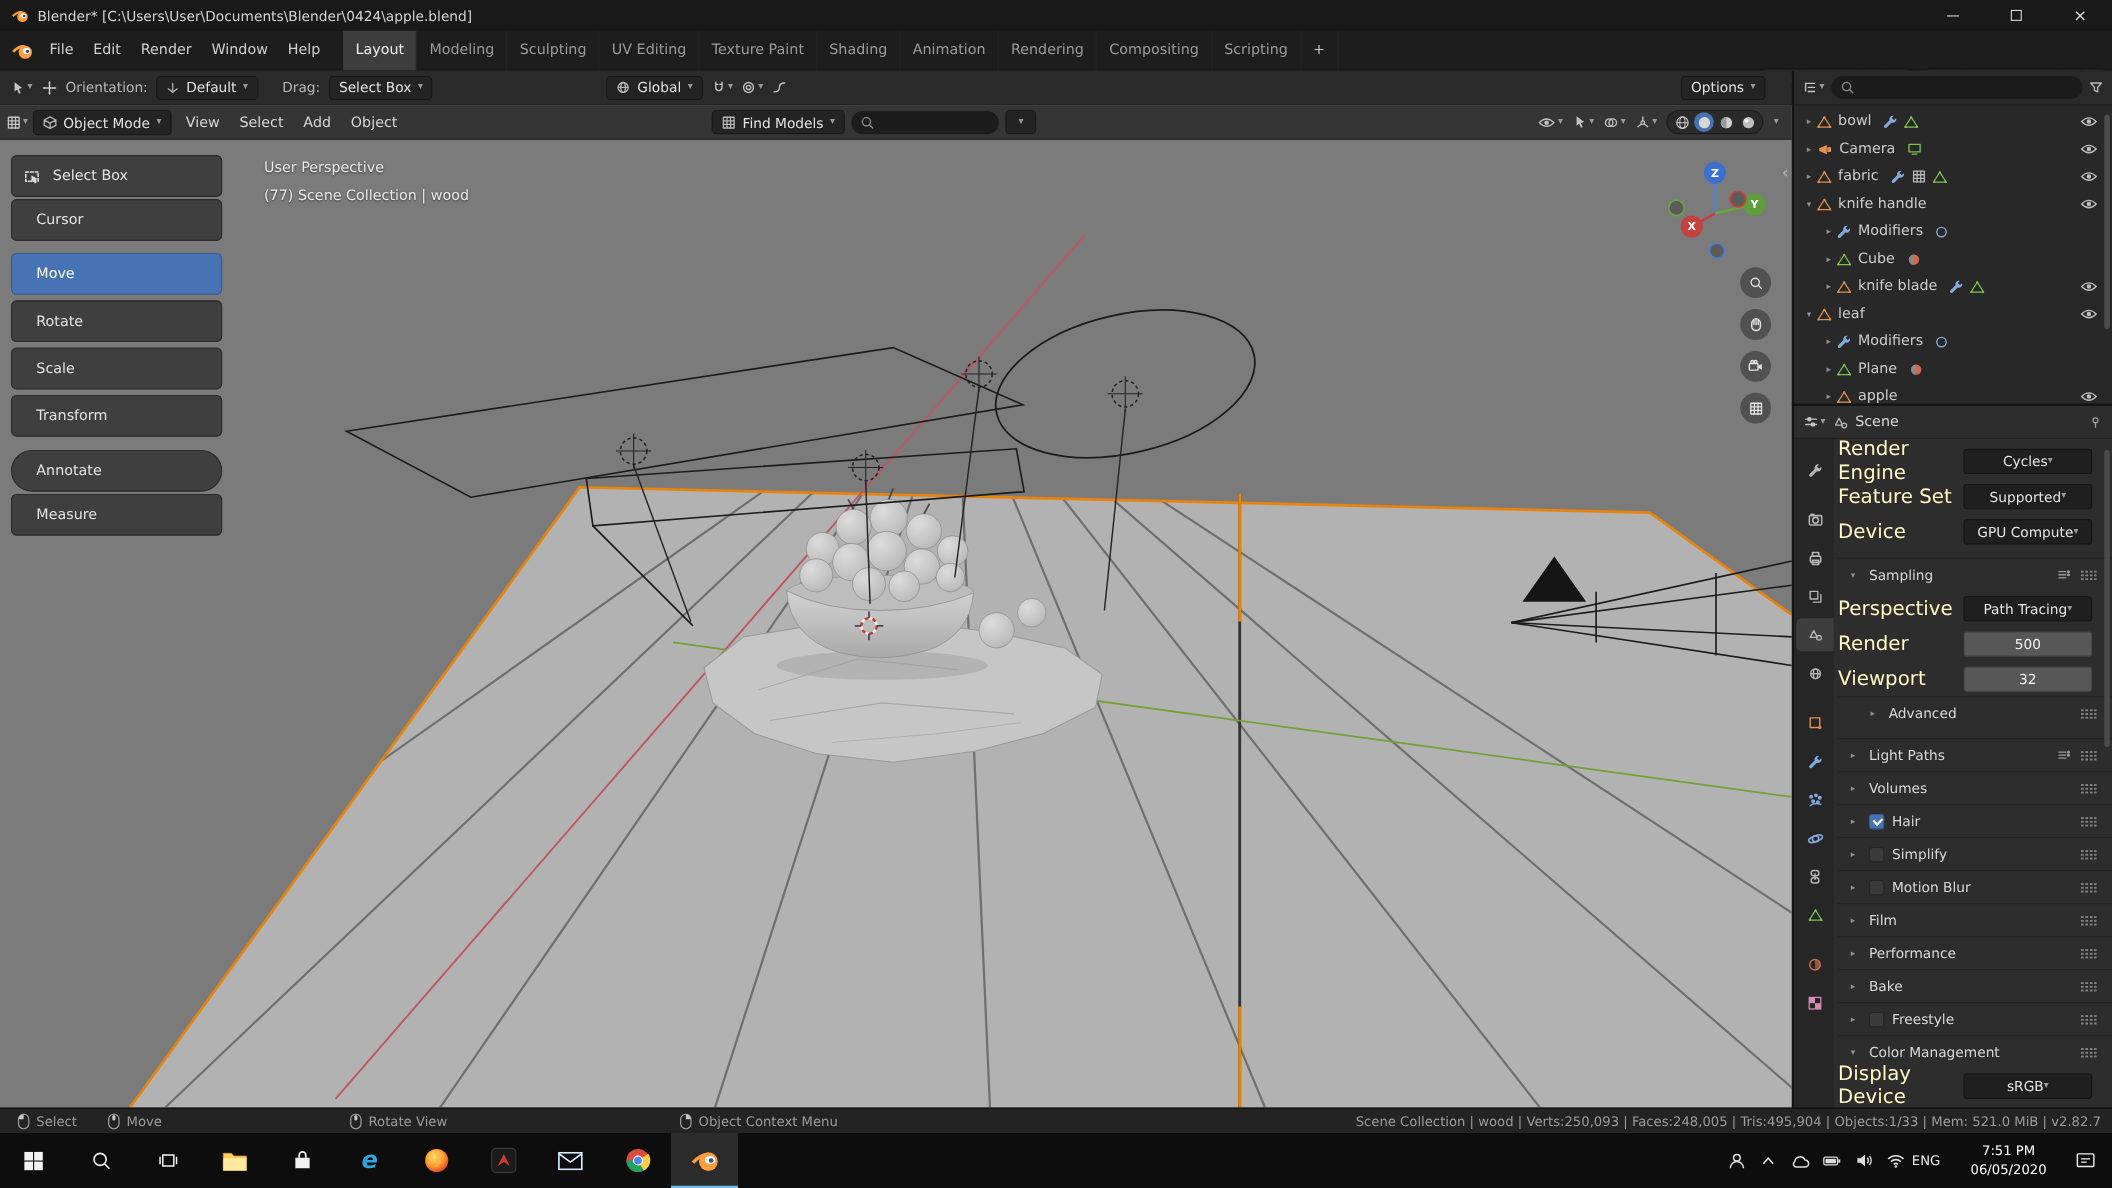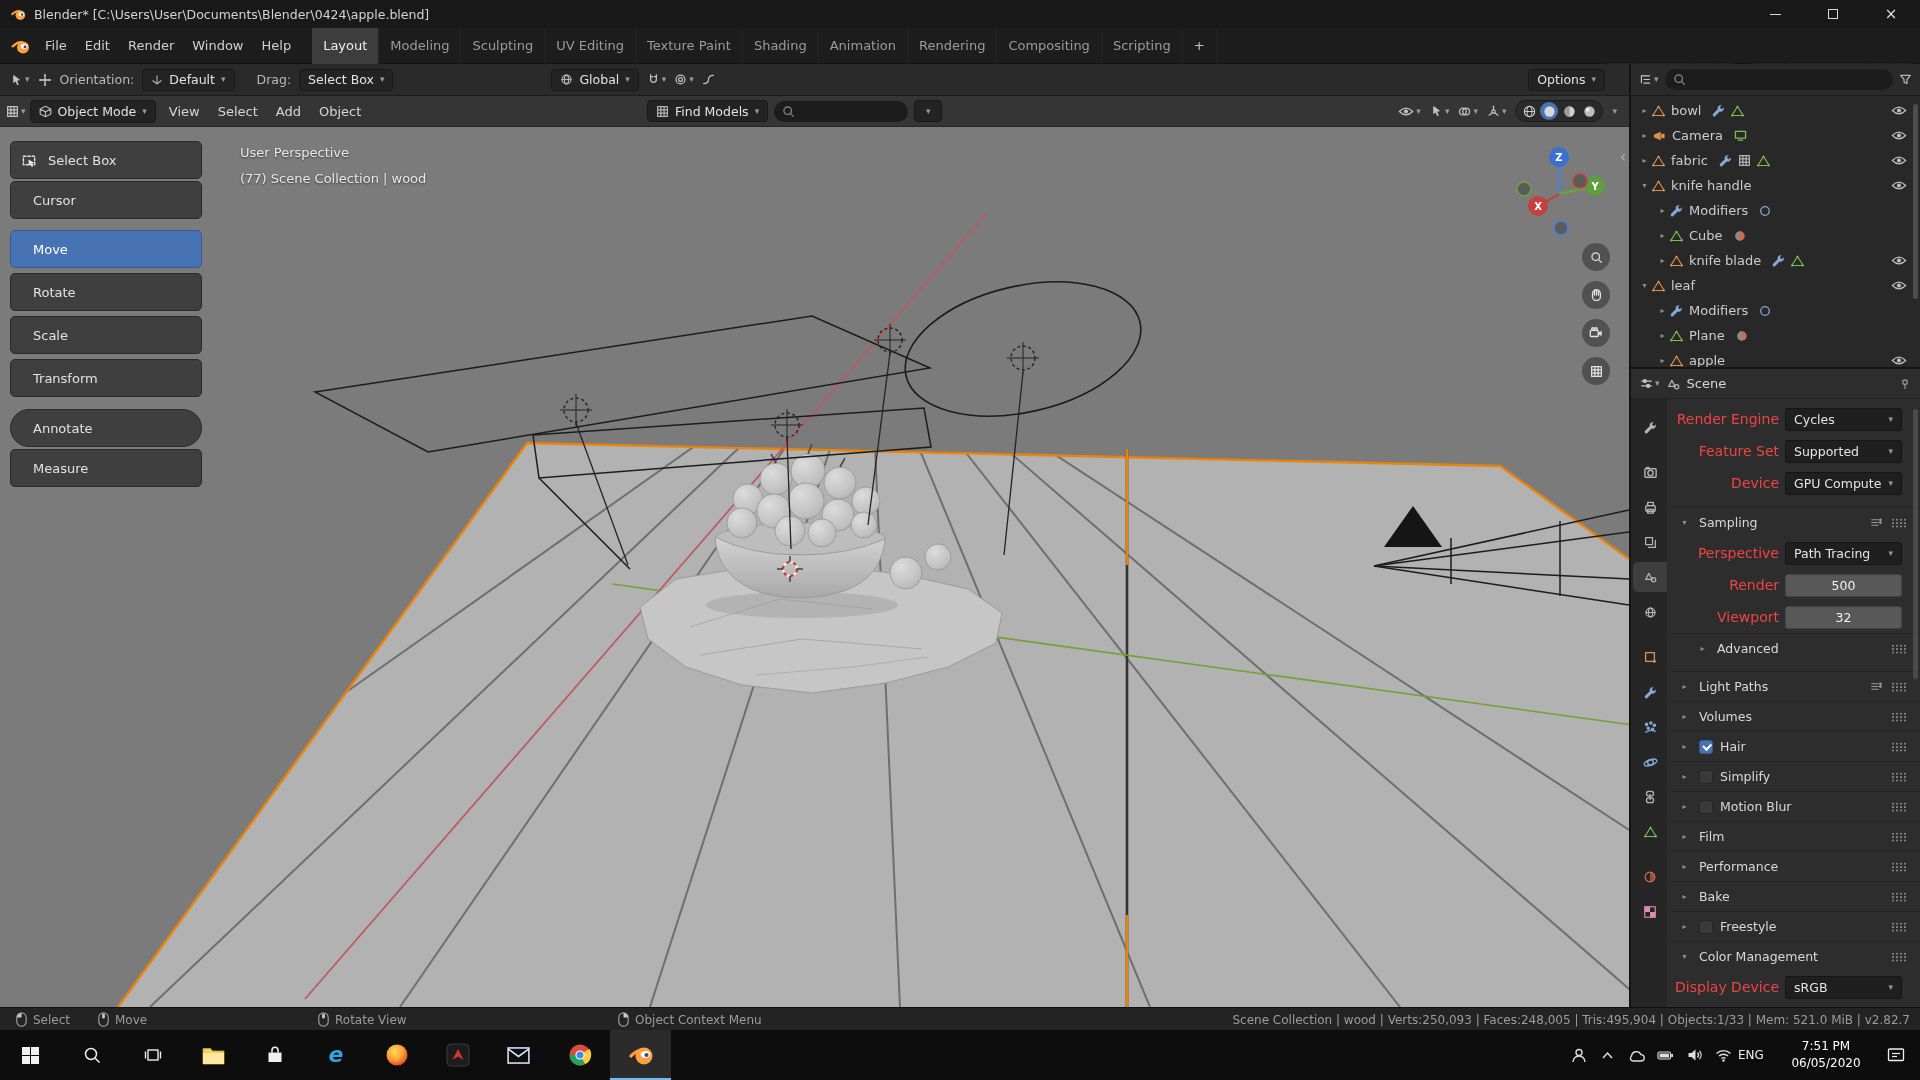--- a/index.html
+++ b/index.html
@@ -74,23 +74,23 @@
 
   
   .props{position:absolute;top:367px;left:1629px;width:291px;height:640px;background:#2d2d2d;border-left:2px solid #141414;border-top:2px solid #141414}
   .props-header{height:30px;display:flex;align-items:center;padding:0 9px;gap:7px;border-bottom:1px solid #232323;color:#d6d6d6}
   .props-pin{margin-left:auto;color:#9f9f9f}
   .props-tabs{position:absolute;left:0;top:30px;width:36px;bottom:0;background:#262626}
   .ptab{position:absolute;left:2px;width:34px;height:30px;display:flex;align-items:center;justify-content:center;border-radius:5px 0 0 5px}
   .ptab.active{background:#3e3e3e}
   .props-body{position:absolute;left:36px;top:30px;right:0;bottom:0;overflow:hidden;padding:4px 0 0 4px}
   .prow{height:32px;display:flex;align-items:center;padding-right:18px}
-  .plabel{width:108px;text-align:right;color:#ef4444;margin-right:6px;font-size:14px;flex:none}
+  .plabel{width:108px;text-align:left;color:#fef9c3;margin-right:6px;font-size:18px;flex:none}
   .pwidget{flex:1;height:23px;border-radius:3px;display:flex;align-items:center}
-  .pwidget.dd{background:#1f1f1f;border:1px solid #151515;padding:0 8px;color:#e4e4e4;justify-content:space-between;font-size:12.5px}
+  .pwidget.dd{background:#1f1f1f;border:1px solid #151515;padding:0 8px;color:#e4e4e4;justify-content:center;font-size:12.5px}
   .pwidget.num{background:#585858;border:1px solid #444;color:#f2f2f2;justify-content:center;font-size:12.5px}
   .psection{height:30px;display:flex;align-items:center;gap:7px;padding:0 14px 0 6px;border-top:1px solid #242424;color:#d8d8d8;font-size:12.5px}
   .psection.sub{padding-left:24px}
   .sec-right{margin-left:auto;display:flex;align-items:center;gap:8px;color:#9a9a9a}
   .dots{width:15px;height:10px;background-image:radial-gradient(#828282 1px,transparent 1.3px);background-size:4px 3.4px}
   .pgap{height:8px}
   .checkbox{width:14px;height:14px;border-radius:3px;background:#3a3a3a;border:1px solid #262626;position:relative;flex:none}
   .checkbox.checked{background:#4772b3;border-color:#37598e}
   .checkbox.checked::after{content:"";position:absolute;left:3px;top:2.5px;width:6px;height:3.5px;border-left:2px solid #fff;border-bottom:2px solid #fff;transform:rotate(-45deg)}
   .props-scroll{position:absolute;right:2px;top:40px;width:5px;height:270px;background:#4b4b4b;border-radius:3px}

